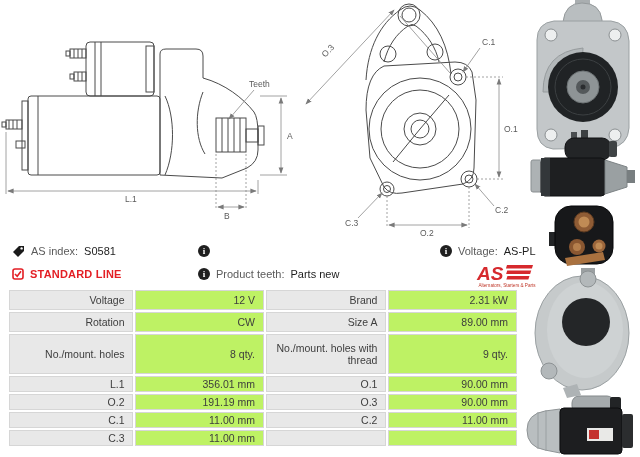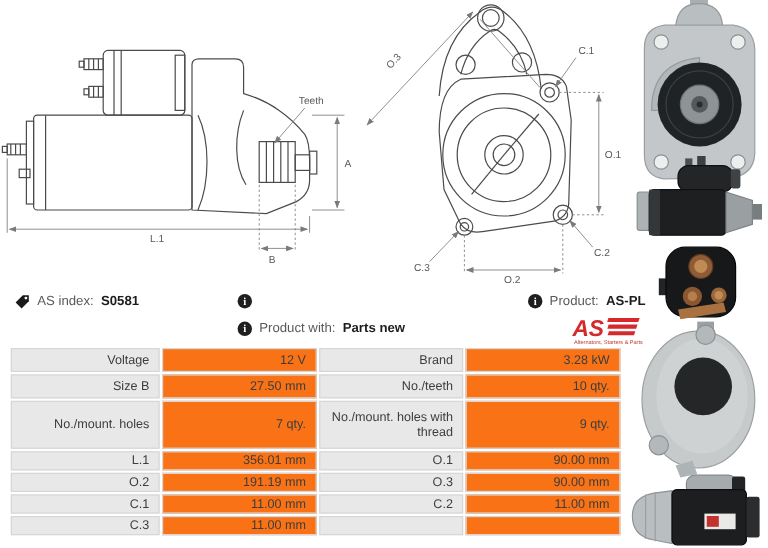--- a/index.html
+++ b/index.html
@@ -3,32 +3,32 @@
 <meta charset="utf-8">
 <style>
   html,body{margin:0;padding:0;background:#fff;}
   body{width:640px;height:457px;position:relative;overflow:hidden;
        font-family:"Liberation Sans",sans-serif;color:#3d3d3d;}
   .abs{position:absolute;}
   svg text{font-family:"Liberation Sans",sans-serif;}
 
   
   .info-row{display:flex;align-items:center;gap:6px;height:20px;font-size:11px;color:#5a5a5a;}
-  .b{font-weight:bold;color:#1d1d1d;}
+  .b{font-weight:normal;color:#1d1d1d;}
   .red{color:#e31e24;font-weight:bold;letter-spacing:.2px;}
   .info-icon{display:inline-flex;width:12px;height:12px;border-radius:50%;
      background:#1f1f1f;color:#fff;font-size:9px;font-weight:bold;
      align-items:center;justify-content:center;flex:0 0 auto;font-family:"Liberation Serif",serif;}
 
   
   table.spec{border-collapse:separate;border-spacing:2px;table-layout:fixed;}
   table.spec td{font-size:10.5px;text-align:right;padding:1px 8px;vertical-align:middle;
      border:1px solid #d6d6d6;line-height:1.15;}
   td.lbl{background:#e8e8e8;border-color:#e2e2e2;}
-  td.val{background:#f97316;}
+  td.val{background:#bef264;}
   tr.rA{height:20px;} tr.rB{height:40px;} tr.rC{height:15px;}
 </style>
 </head>
 <body>
 
 <svg class="abs" style="left:0;top:2px" width="300" height="235" viewBox="0 0 300 235">
   <defs>
     <marker id="ma" markerWidth="9" markerHeight="8" refX="7" refY="4" orient="auto-start-reverse">
       <path d="M0,1 L8,4 L0,7 Z" fill="#7a7a7a"></path>
     </marker>
@@ -210,37 +210,44 @@
 
 <div class="abs" style="left:12px;top:241px">
   <div class="info-row">
     <svg width="13" height="13" viewBox="0 0 13 13">
       <path d="M1,7 L7,1 H12 V6 L6,12 Z" fill="#1a1a1a"></path>
       <circle cx="9.6" cy="3.4" r="1.2" fill="#fff"></circle>
     </svg>
     <span>AS index:</span>
     <span class="b">S0581</span>
   </div>
+  <div class="info-row" style="margin-top:3px">
+    <svg width="12" height="12" viewBox="0 0 12 12">
+      <rect x="1" y="1" width="10" height="10" rx="2" fill="none" stroke="#e31e24" stroke-width="1.6"></rect>
+      <path d="M3,6 L5.2,8.2 L9,3.3" fill="none" stroke="#e31e24" stroke-width="1.6"></path>
+    </svg>
+    <span class="red">STANDARD LINE</span>
+  </div>
 </div>
 
 <div class="abs" style="left:198px;top:241px">
   <div class="info-row">
     <span class="info-icon">i</span>
   </div>
   <div class="info-row" style="margin-top:3px">
     <span class="info-icon">i</span>
-    <span>Product with:</span>
+    <span>Product teeth:</span>
     <span class="b">Parts new</span>
   </div>
 </div>
 
 <div class="abs" style="left:440px;top:241px">
   <div class="info-row">
     <span class="info-icon">i</span>
-    <span>Product:</span>
+    <span>Voltage:</span>
     <span class="b">AS-PL</span>
   </div>
   <svg width="62" height="27" viewBox="0 0 62 27" style="margin:1px 0 0 36px">
     <text x="1" y="18" font-size="19" font-weight="bold" font-style="italic" fill="#d6292d">AS</text>
     <rect x="32" y="3" width="26" height="3.4" fill="#d6292d" transform="skewX(-18)"></rect>
     <rect x="34" y="8.5" width="24" height="3.4" fill="#d6292d" transform="skewX(-18)"></rect>
     <rect x="36" y="14" width="22" height="3.4" fill="#d6292d" transform="skewX(-18)"></rect>
     <text x="31" y="25" font-size="4.6" fill="#c0392b" text-anchor="middle">Alternators, Starters &amp; Parts</text>
   </svg>
 </div>
@@ -250,31 +257,31 @@
       <col style="width:124px">
       <col style="width:128px">
       <col style="width:120px">
       <col style="width:128px">
     </colgroup>
   <tbody>
     <tr class="rA">
       <td class="lbl">Voltage</td>
       <td class="val">12 V</td>
       <td class="lbl">Brand</td>
-      <td class="val">3.28 kW</td>
+      <td class="val">2.31 kW</td>
     </tr>
     <tr class="rA">
-      <td class="lbl">Size B</td>
-      <td class="val">27.50 mm</td>
-      <td class="lbl">No./teeth</td>
-      <td class="val">10 qty.</td>
+      <td class="lbl">Rotation</td>
+      <td class="val">CW</td>
+      <td class="lbl">Size A</td>
+      <td class="val">89.00 mm</td>
     </tr>
     <tr class="rB">
       <td class="lbl">No./mount. holes</td>
-      <td class="val">7 qty.</td>
+      <td class="val">8 qty.</td>
       <td class="lbl">No./mount. holes with thread</td>
       <td class="val">9 qty.</td>
     </tr>
     <tr class="rC">
       <td class="lbl">L.1</td>
       <td class="val">356.01 mm</td>
       <td class="lbl">O.1</td>
       <td class="val">90.00 mm</td>
     </tr>
     <tr class="rC">

